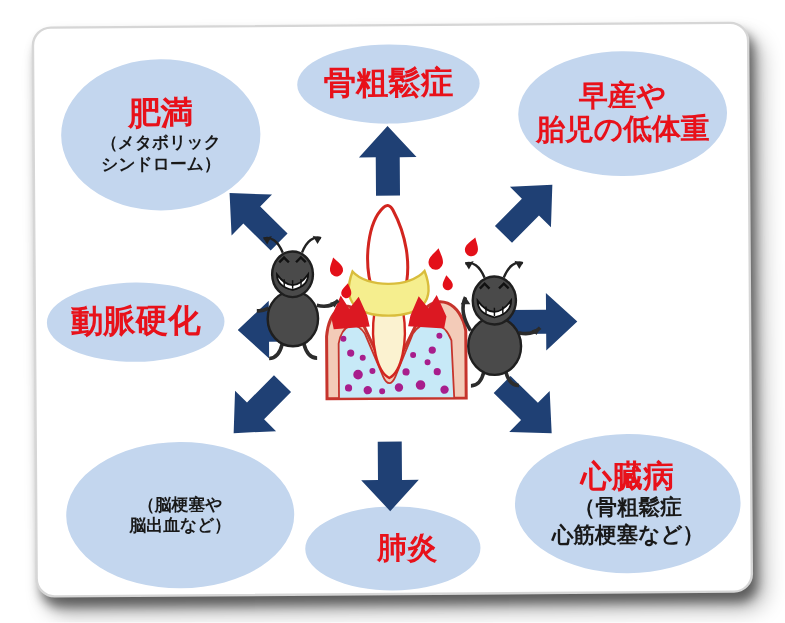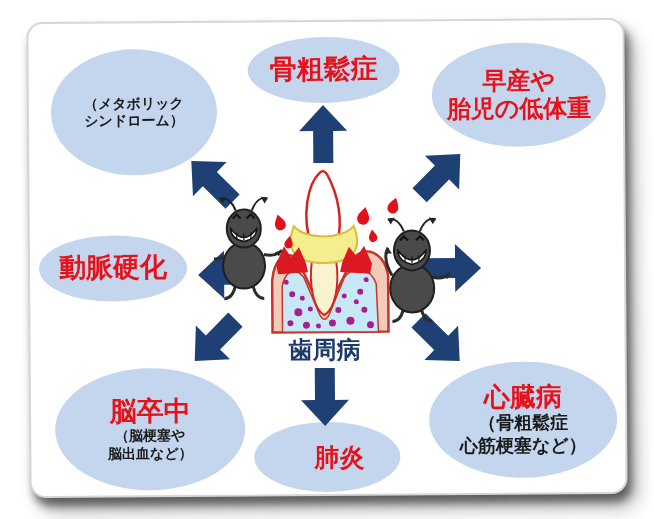--- a/index.html
+++ b/index.html
@@ -31,40 +31,40 @@
     font-size:24px;font-weight:bold;color:#1d3a6a;
   }
 </style>
 </head>
 <body>
 
 <div class="stage">
   <div class="card">
 
     <div class="node" style="left:22px;top:26px;width:166px;height:126px;">
+      <div class="title t27">肥満</div>
       <div class="note n19">（メタボリック</div>
       <div class="note n19">シンドローム）</div>
     </div>
 
     <div class="node" style="left:219px;top:15px;width:152px;height:66px;">
       <div class="title t27">骨粗鬆症</div>
     </div>
 
     <div class="node" style="left:403px;top:22px;width:174px;height:104px;">
       <div class="title t24">早産や</div>
       <div class="title t24">胎児の低体重</div>
     </div>
 
     <div class="node" style="left:9px;top:212px;width:148px;height:66px;">
       <div class="title t27">動脈硬化</div>
     </div>
 
 
     <div class="node" style="left:24px;top:345px;width:190px;height:122px;">
-      <div class="title t27">脳卒中</div>
       <div class="note n19">（脳梗塞や</div>
       <div class="note n19">脳出血など）</div>
     </div>
 
     <div class="node" style="left:223px;top:400px;width:146px;height:70px;">
       <div class="title t25">肺炎</div>
     </div>
 
     <div class="node" style="left:398px;top:341px;width:188px;height:116px;">
       <div class="title t26">心臓病</div>
@@ -161,16 +161,15 @@
           <path d="M38,6 L31,8 L35,12 Z" fill="#2c2c2c"></path>
         <path d="M-9,42 C-11,50 -15,54 -20,54 M9,42 C11,50 15,54 20,54" fill="none" stroke="#2c2c2c" stroke-width="3"></path>
         <ellipse cx="0" cy="21" rx="22" ry="24" fill="#4a4a4a" stroke="#1f1f1f" stroke-width="2"></ellipse>
         <ellipse cx="0" cy="-17" rx="18" ry="20" fill="#4a4a4a" stroke="#1f1f1f" stroke-width="2"></ellipse>
         <path d="M-14,-17 Q0,2 14,-17 Q14,-6 0,-3 Q-14,-6 -14,-17 Z" fill="#ffffff" stroke="#111" stroke-width="1.5"></path>
         <path d="M-7,-12 L-7,-6 M0,-11 L0,-4 M7,-12 L7,-6" stroke="#111" stroke-width="1.2"></path>
         <path d="M-12,-27 l4,-4 4,4 M4,-27 l4,-4 4,4" fill="none" stroke="#111" stroke-width="2"></path>
       </g>
     </svg>
 
-    <div class="center-label">歯周病</div>
 
   </div>
 </div>
 
 </body></html>

